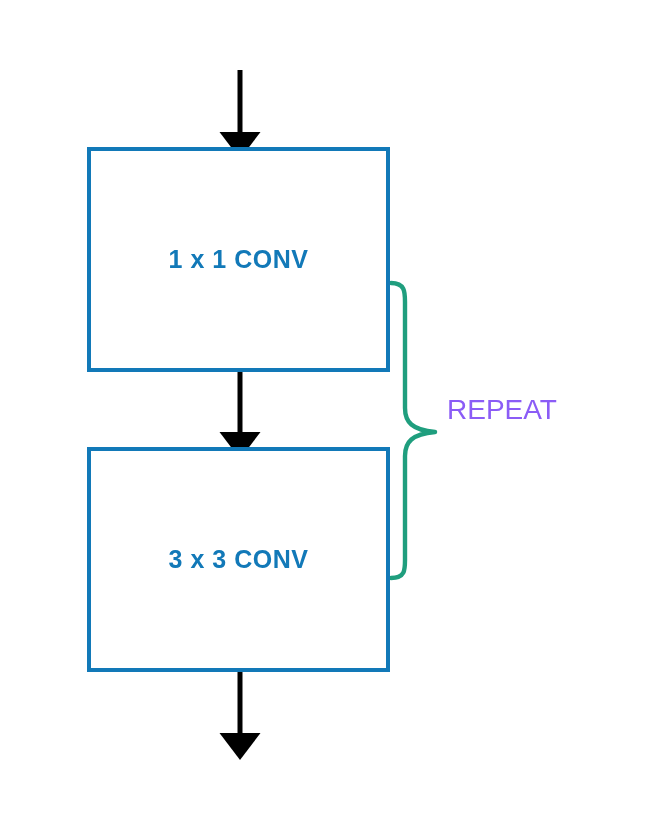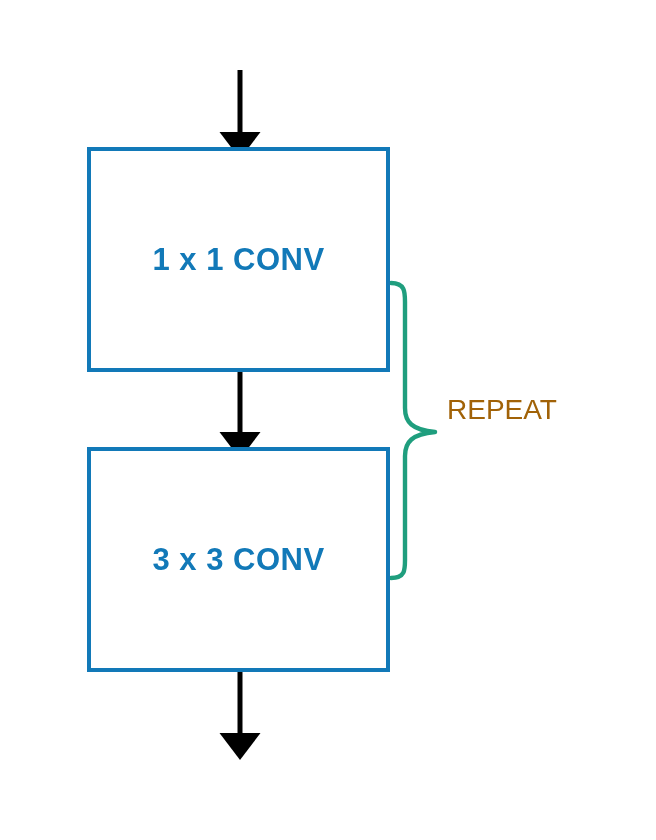--- a/index.html
+++ b/index.html
@@ -29,21 +29,21 @@
     box-sizing: border-box;
     border: 4px solid #1279b8;
     background: #ffffff;
     display: flex;
     align-items: center;
     justify-content: center;
   }
   .node-label {
     font-family: "Liberation Sans", sans-serif;
     font-weight: bold;
-    font-size: 31px;
+    font-size: 25px;
     letter-spacing: 0.5px;
     color: #1279b8;
     white-space: nowrap;
     user-select: none;
   }
   #box-conv1x1 {
     left: 87px;
     top: 147px;
     width: 303px;
     height: 225px;
@@ -55,21 +55,21 @@
     height: 225px;
   }
   .repeat-annotation {
     position: absolute;
     left: 447px;
     top: 392px;
     width: 190px;
     font-family: "Liberation Sans", sans-serif;
     font-size: 28px;
     line-height: 36px;
-    color: #a16207;
+    color: #8b5cf6;
     white-space: nowrap;
     user-select: none;
   }
   .repeat-annotation .repeat-line {
     display: block;
   }
 </style>
 </head>
 <body>
 

